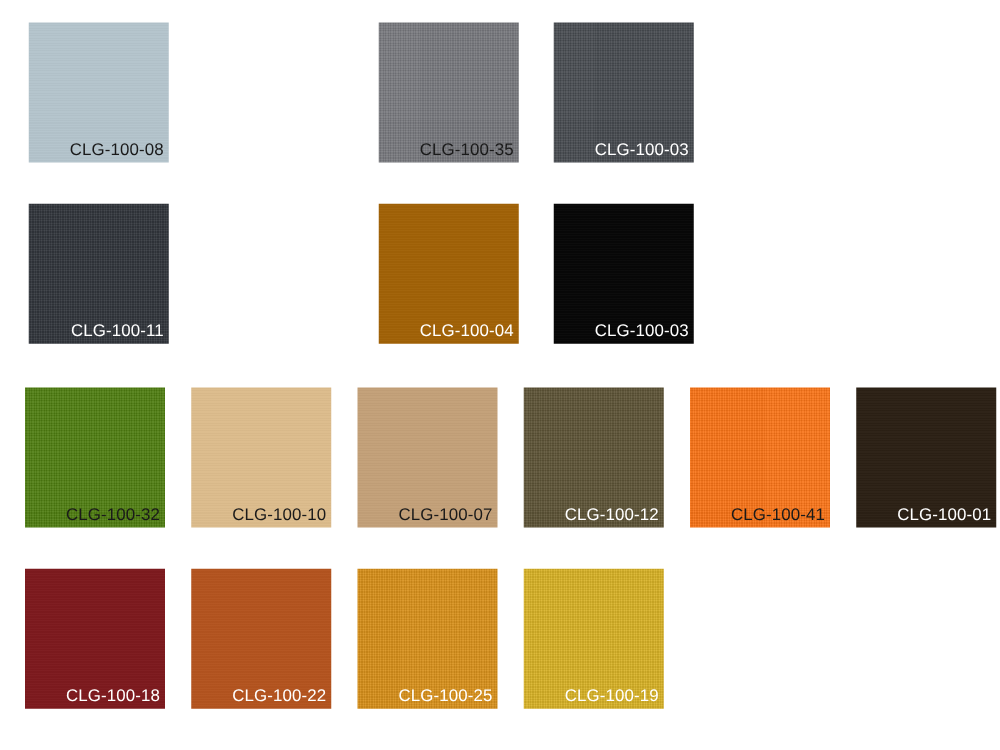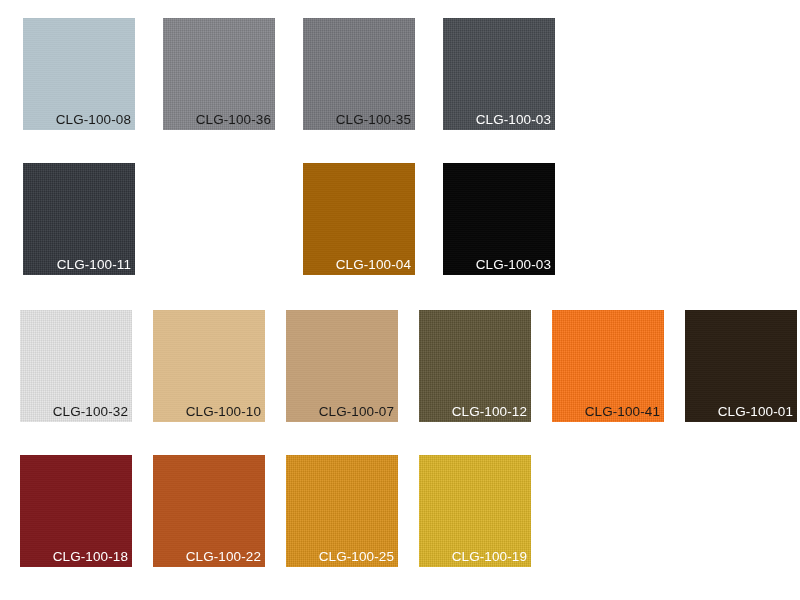--- a/index.html
+++ b/index.html
@@ -80,24 +80,20 @@
 </style>
 </head>
 <body>
 
 <div id="swatch-board" style="background: rgb(255, 255, 255); width: 800px; height: 600px;">
     <div class="swatch-row" style="top: 18px; height: 112px;">
       <div class="swatch" style="left: 23px; width: 112px; height: 112px; background: rgb(180, 196, 204);">
         <div class="swatch-fill smooth"></div>
         <div class="swatch-label dark-text">CLG-100-08</div>
       </div>
-      <div class="swatch" style="left: 163px; width: 112px; height: 112px; background: rgb(132, 133, 138);">
-        <div class="swatch-fill"></div>
-        <div class="swatch-label dark-text">CLG-100-36</div>
-      </div>
       <div class="swatch" style="left: 303px; width: 112px; height: 112px; background: rgb(119, 120, 125);">
         <div class="swatch-fill"></div>
         <div class="swatch-label dark-text">CLG-100-35</div>
       </div>
       <div class="swatch" style="left: 443px; width: 112px; height: 112px; background: rgb(71, 75, 80);">
         <div class="swatch-fill"></div>
         <div class="swatch-label light-text">CLG-100-03</div>
       </div>
     </div>
     <div class="swatch-row" style="top: 163px; height: 112px;">
@@ -108,21 +104,21 @@
       <div class="swatch" style="left: 303px; width: 112px; height: 112px; background: #a16207;">
         <div class="swatch-fill smooth"></div>
         <div class="swatch-label light-text">CLG-100-04</div>
       </div>
       <div class="swatch" style="left: 443px; width: 112px; height: 112px; background: rgb(7, 7, 7);">
         <div class="swatch-fill smooth"></div>
         <div class="swatch-label light-text">CLG-100-03</div>
       </div>
     </div>
     <div class="swatch-row" style="top: 310px; height: 112px;">
-      <div class="swatch" style="left: 20px; width: 112px; height: 112px; background: #e5e5e5; text-decoration: underline;">
+      <div class="swatch" style="left: 20px; width: 112px; height: 112px; background: #4d7c0f; text-decoration: underline;">
         <div class="swatch-fill"></div>
         <div class="swatch-label dark-text">CLG-100-32</div>
       </div>
       <div class="swatch" style="left: 153px; width: 112px; height: 112px; background: rgb(220, 188, 140);">
         <div class="swatch-fill smooth"></div>
         <div class="swatch-label dark-text">CLG-100-10</div>
       </div>
       <div class="swatch" style="left: 286px; width: 112px; height: 112px; background: rgb(195, 160, 120);">
         <div class="swatch-fill smooth"></div>
         <div class="swatch-label dark-text">CLG-100-07</div>

